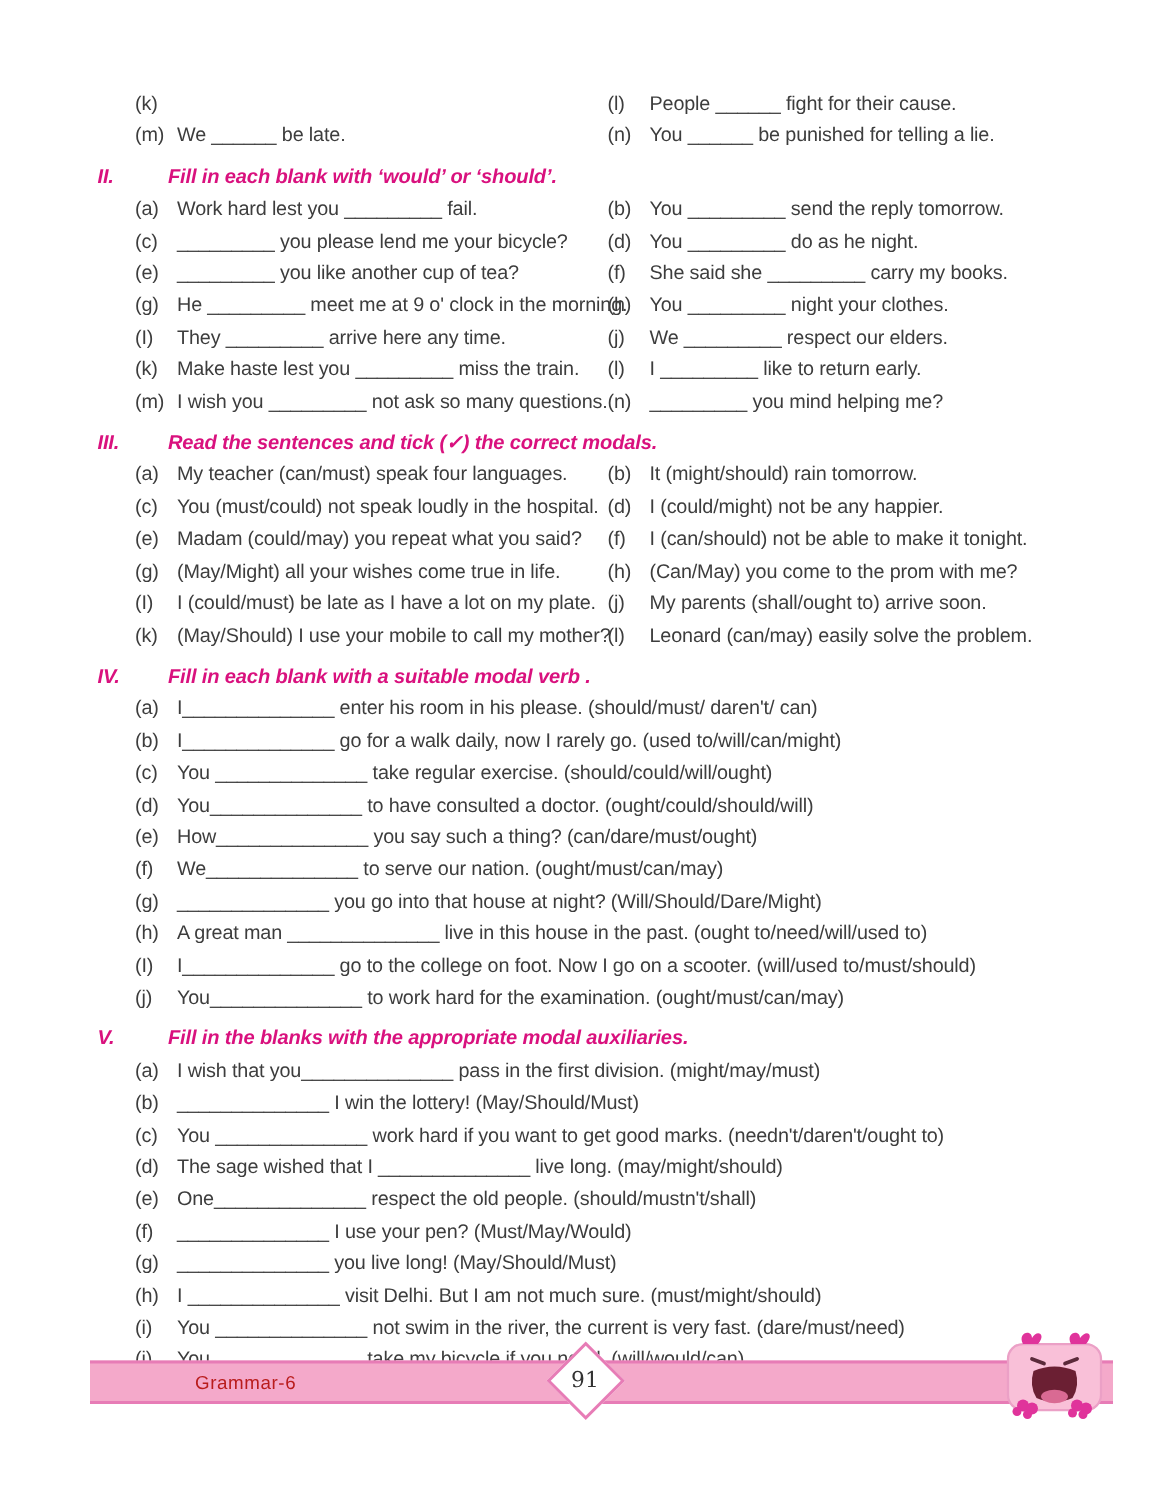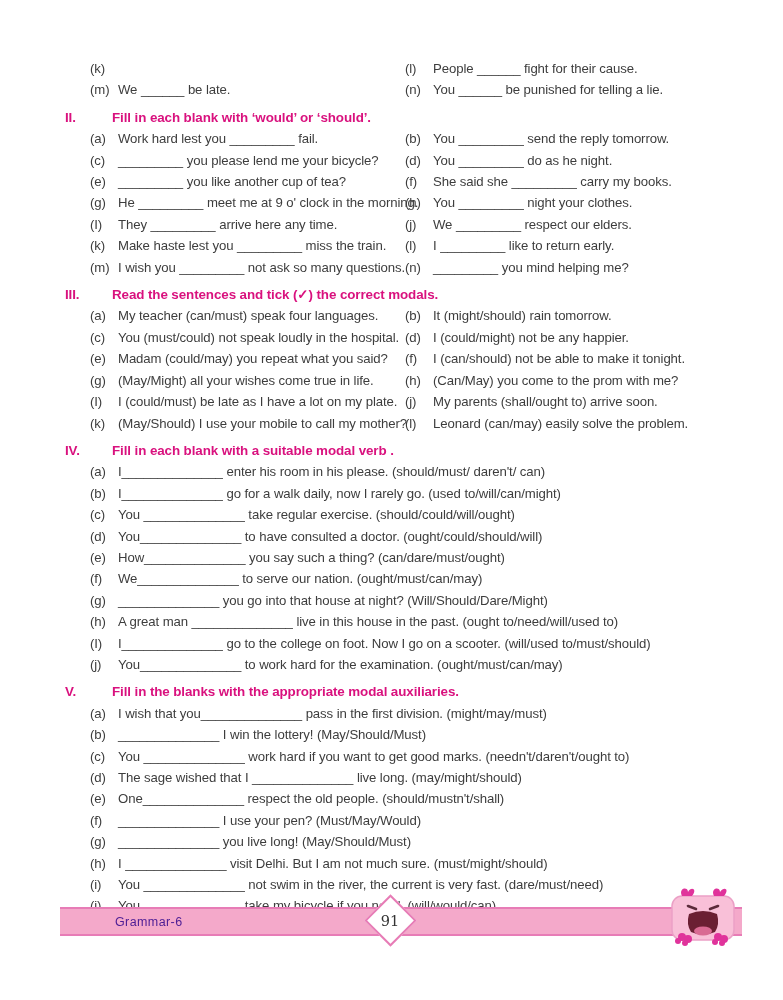--- a/index.html
+++ b/index.html
@@ -15,40 +15,40 @@
     overflow:hidden;
   }
   .page{
     position:absolute;top:58px;left:65px;right:40px;
     font-size:13.2px;letter-spacing:-0.1px;
   }
   .section-heading{
     display:flex;font-weight:bold;color:var(--magenta);
     line-height:21.4px;margin-top:6px;font-size:13.4px;
   }
-  .numeral{flex:none;width:47px;}
-  .heading-text{flex:1;}
+  .numeral{flex:none;width:47px;font-style:italic;}
+  .heading-text{flex:1;font-style:italic;}
   .row{display:flex;line-height:21.4px;}
   .cell{display:flex;min-width:0;}
   .cell-left{flex:none;width:340px;padding-left:25px;box-sizing:border-box;}
   .cell-right{flex:1;padding-left:0;}
   .cell-full{flex:1;padding-left:25px;}
   .item-label{flex:none;width:28px;}
   .item-text{flex:1;white-space:nowrap;}
   
   .footer-band{
     position:absolute;left:60px;right:41px;top:907px;height:29px;
     background:var(--band);
     border-top:2px solid var(--band-edge);
     border-bottom:2px solid var(--band-edge);
     box-sizing:border-box;
     display:flex;align-items:center;
   }
   .book-label{
-    margin-left:55px;font-size:12.5px;color:#4c1d95;letter-spacing:0.4px;
+    margin-left:70px;font-size:12.5px;color:#b91c1c;letter-spacing:0.4px;
   }
   .page-diamond{
     position:absolute;left:372px;top:902px;width:37px;height:37px;
     background:#ffffff;border:2px solid var(--band-edge);
     transform:rotate(45deg);box-sizing:border-box;
     display:flex;align-items:center;justify-content:center;
   }
   .page-num{
     transform:rotate(-45deg);
     font-family:"DejaVu Serif",serif;font-size:14.5px;color:#333333;

